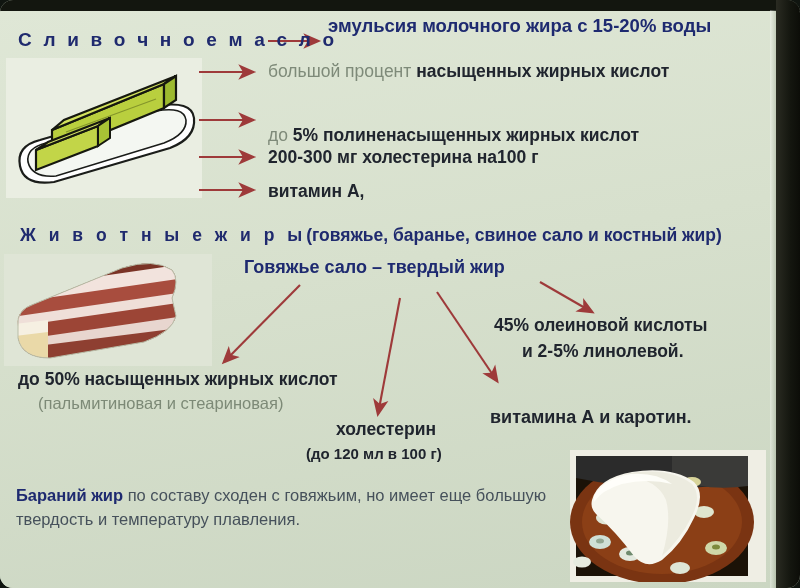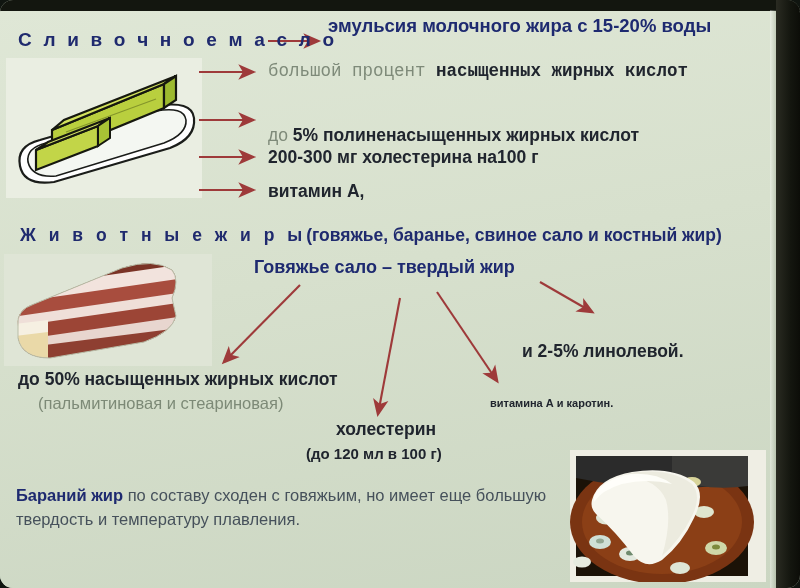--- a/index.html
+++ b/index.html
@@ -26,32 +26,32 @@
   .bezel-right-inner{position:absolute;right:24px;top:10px;width:6px;height:578px;
      background:linear-gradient(90deg,rgba(255,255,255,.35),rgba(120,130,110,.25));}
 
   .txt{position:absolute;white-space:nowrap;line-height:1.1;}
   .dark{color:#20252e;font-weight:bold;}
   .gray{color:#7e8a79;}
 
   
   #t-butter-title{left:18px;top:30px;font-size:19px;font-weight:bold;color:#1f2a6e;letter-spacing:3.2px;}
   #t-emulsion{left:328px;top:16px;font-size:18.5px;font-weight:bold;color:#1e2a70;}
-  #t-line2{left:268px;top:62px;font-size:17.5px;font-family:Liberation Mono, monospace;}
+  #t-line2{left:268px;top:62px;font-size:17.5px;}
   #t-line3{left:268px;top:110px;font-size:17.5px;margin-top:16px;}
   #t-line4{left:268px;top:148px;font-size:17.5px;}
   #t-line5{left:268px;top:182px;font-size:17.5px;}
   #t-animal{left:20px;top:226px;font-size:17.5px;font-weight:bold;color:#1f2a6e;text-align:center;}
   #t-animal .sp{letter-spacing:4px;}
-  #t-beeftallow{left:244px;top:258px;font-size:18px;font-weight:bold;color:#1e2a70;margin-left:10px;}
+  #t-beeftallow{left:244px;top:258px;font-size:18px;font-weight:bold;color:#1e2a70;}
   #t-oleic1{left:494px;top:316px;font-size:17.5px;font-weight:bold;color:#20252e;}
   #t-oleic2{left:522px;top:342px;font-size:17.5px;font-weight:bold;color:#20252e;}
   #t-sat{left:18px;top:370px;font-size:17.5px;font-weight:bold;color:#20252e;}
   #t-satsub{left:38px;top:394px;font-size:16.5px;color:#7d8a77;}
-  #t-vitA{left:490px;top:397px;font-size:11px;font-weight:bold;color:#20252e;}
+  #t-vitA{left:490px;top:408px;font-size:18px;font-weight:bold;color:#20252e;}
   #t-chol{left:336px;top:420px;font-size:17.5px;font-weight:bold;color:#20252e;}
   #t-chol2{left:306px;top:446px;font-size:15px;font-weight:bold;color:#20252e;}
   #t-mutton{left:16px;top:484px;font-size:16.5px;color:#46515b;white-space:normal;width:545px;line-height:1.45;}
   #t-mutton b{color:#1e2a70;}
 
   
   .photo{position:absolute;}
   #img-butter{left:6px;top:58px;width:196px;height:140px;background:#e9eee1;}
   #img-bacon{left:4px;top:254px;width:208px;height:112px;background:#dde4d5;}
   #img-tallow{left:570px;top:450px;width:196px;height:132px;background:#eef1e6;
@@ -181,20 +181,21 @@
   <div class="txt dark" id="t-line4">200-300 мг холестерина на100 г</div>
 
   <div class="txt dark" id="t-line5">витамин А,</div>
 
   <div class="txt" id="t-animal">
     <span class="sp">Ж и в о т н ы е   ж и р ы</span><span>(говяжье, баранье, свиное сало и костный жир)</span>
   </div>
 
   <div class="txt" id="t-beeftallow">Говяжье сало – твердый жир</div>
 
+  <div class="txt" id="t-oleic1">45% олеиновой кислоты</div>
   <div class="txt" id="t-oleic2">и 2-5% линолевой.</div>
 
   <div class="txt" id="t-sat">до 50% насыщенных жирных кислот</div>
   <div class="txt" id="t-satsub">(пальмитиновая и стеариновая)</div>
 
   <div class="txt" id="t-vitA">витамина А и каротин.</div>
 
   <div class="txt" id="t-chol">холестерин</div>
   <div class="txt" id="t-chol2">(до 120 мл в 100 г)</div>
 

